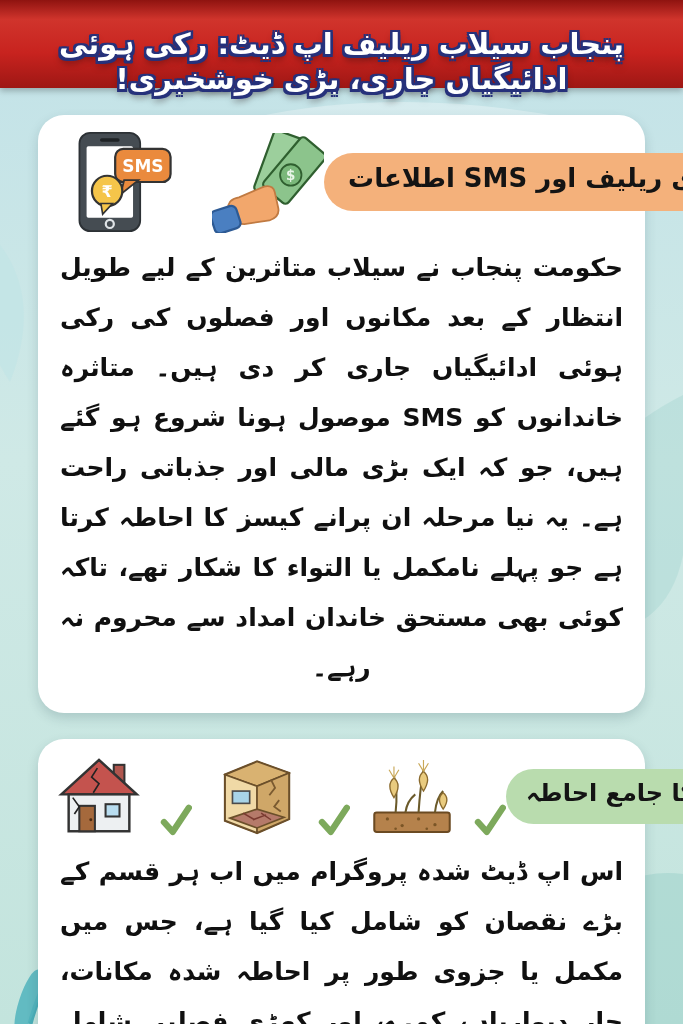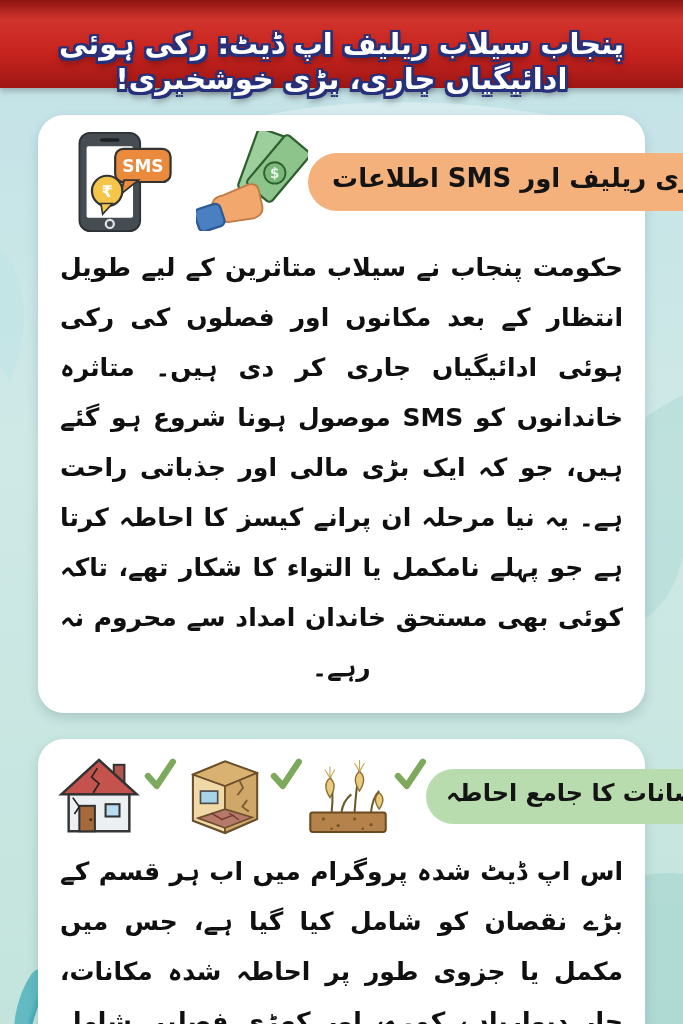--- a/index.html
+++ b/index.html
@@ -39,21 +39,21 @@
   }
   .card {
     background:#ffffff; border-radius:26px;
     box-shadow:0 5px 12px rgba(30,60,70,0.18);
     overflow:visible;
   }
   .card-header {
     display:flex; align-items:center; justify-content:space-between;
     padding:16px 0 2px 20px;
   }
-  .icon-row { display:flex; align-items:flex-start; gap:4px; flex:0 0 auto; }
+  .icon-row { display:flex; align-items:flex-end; gap:20px; flex:0 0 auto; }
   .pill {
     flex:0 0 auto;
     margin-right:-12px;
     direction:rtl;
     font-weight:bold; color:#141414;
     padding:9px 26px 17px 24px;
     border-radius:34px 9px 9px 34px;
     font-size:26px; line-height:1.25;
     white-space:nowrap;
   }

